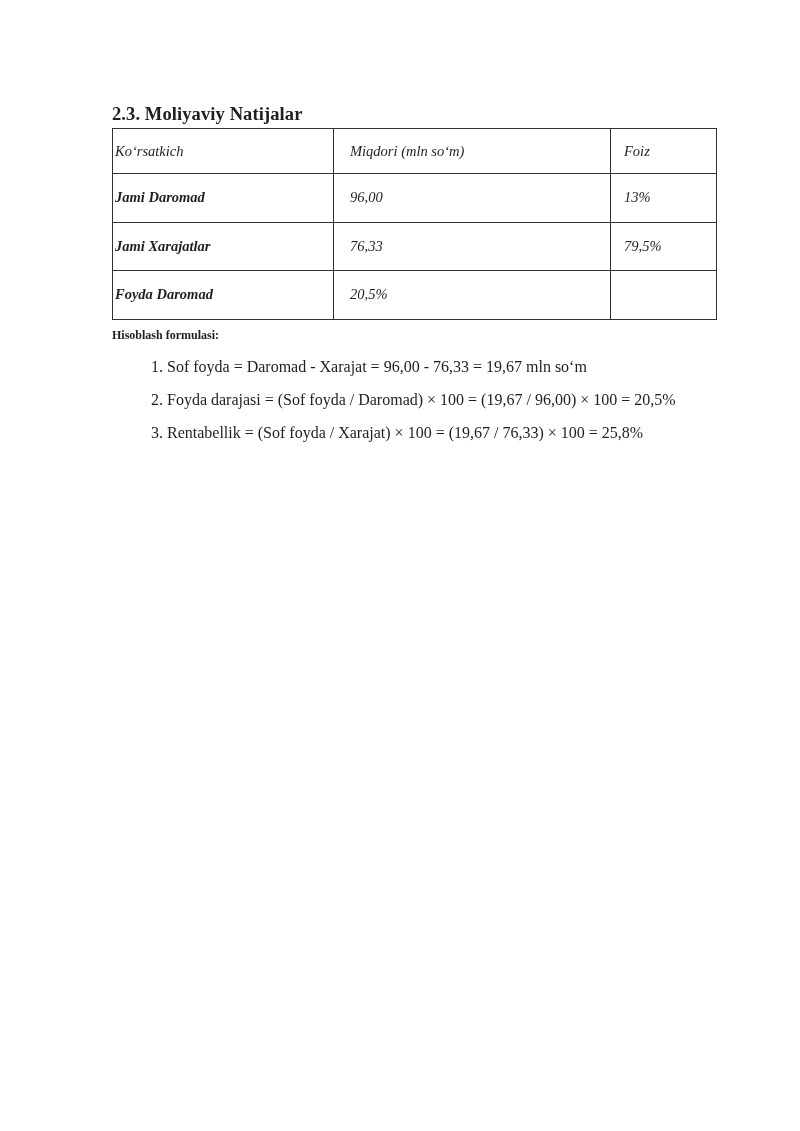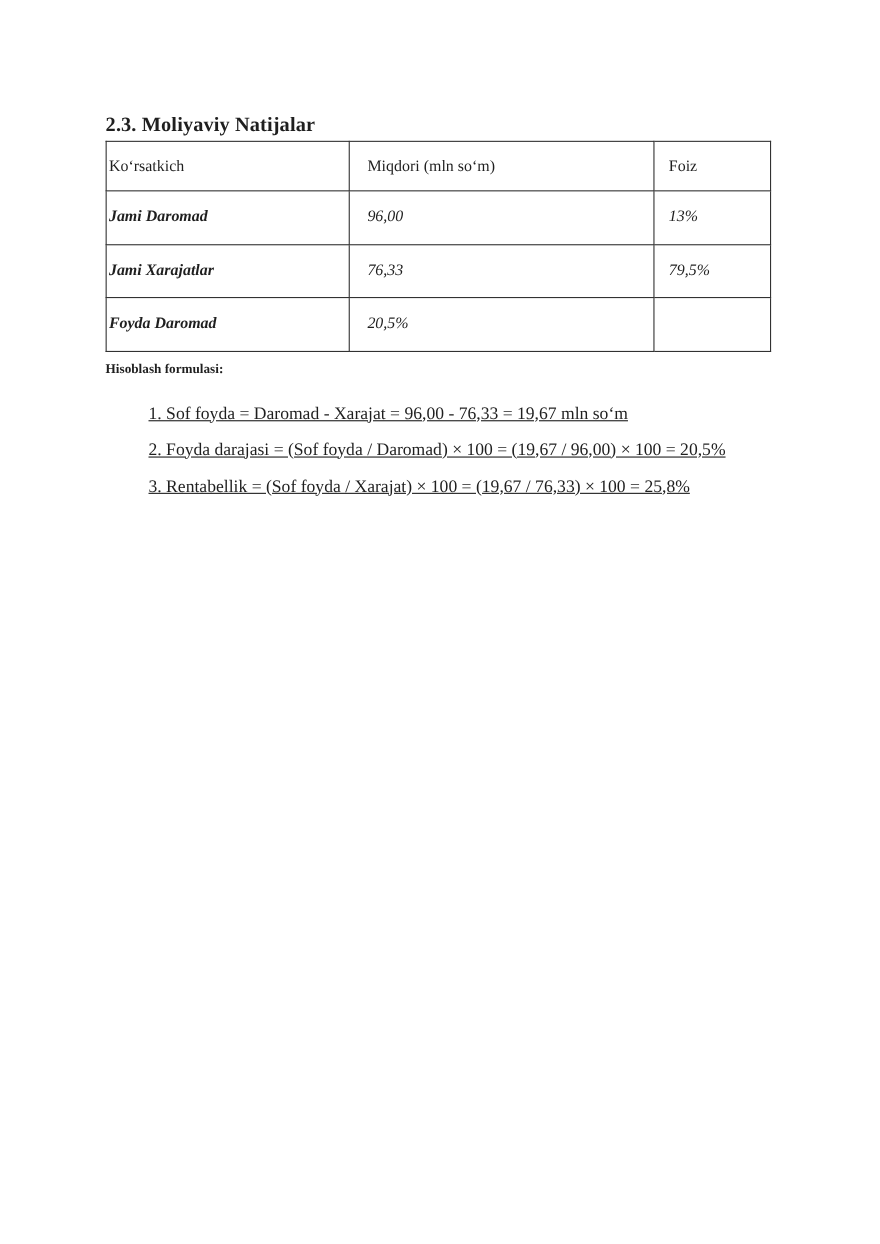--- a/index.html
+++ b/index.html
@@ -11,21 +11,21 @@
     width: 800px;
     height: 1131px;
     background: #ffffff;
     font-family: "Liberation Serif", "DejaVu Serif", serif;
     color: #1f1f1f;
     overflow: hidden;
     position: relative;
   }
   .page {
     position: absolute;
-    left: 96px;
+    left: 112px;
     top: 103px;
     width: 606px;
   }
   .doc-title {
     font-size: 18.5px;
     line-height: 22px;
     font-weight: 700;
     margin: 0;
     letter-spacing: 0.1px;
     white-space: nowrap;
@@ -44,32 +44,32 @@
     vertical-align: middle;
     text-align: left;
     font-size: 14.5px;
     font-weight: 400;
     padding: 0 4px 0 16px;
     overflow: hidden;
     white-space: nowrap;
   }
   .fin-table th:first-child, .fin-table td:first-child { padding-left: 2px; }
   .fin-table th:last-child,  .fin-table td:last-child  { padding-left: 13px; margin-left: 28px; }
-  .fin-table thead tr { height: 45px; }
+  .fin-table thead tr { height: 45px; font-style: italic; }
   .fin-table tbody tr { height: 48.5px; font-style: italic; }
   .fin-table tbody td:first-child { font-weight: 700; }
   .fin-table tbody tr.bold-row td { font-weight: 700; }
   .formulas-heading {
     font-size: 12px;
     line-height: 22px;
     font-weight: 700;
     margin: 4px 0 0 0;
     white-space: nowrap;
   }
-  .formulas { margin-top: 14px; text-decoration: underline; }
+  .formulas { margin-top: 4px; }
   .formulas p {
     margin: 0;
     font-size: 16px;
     line-height: 33px;
     text-indent: 39px;
   }
 </style>
 </head>
 <body>
 

